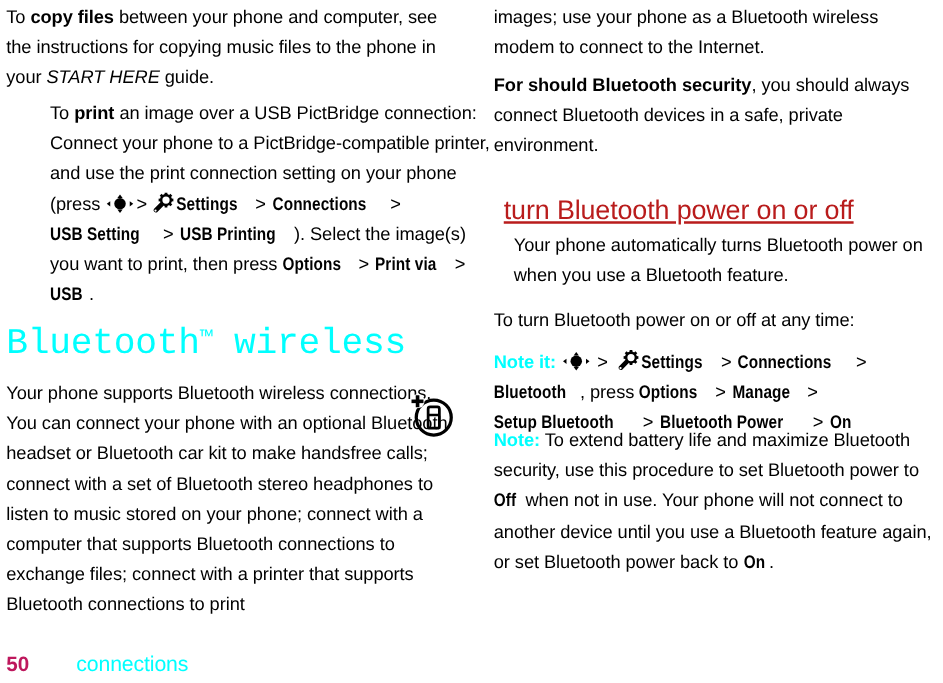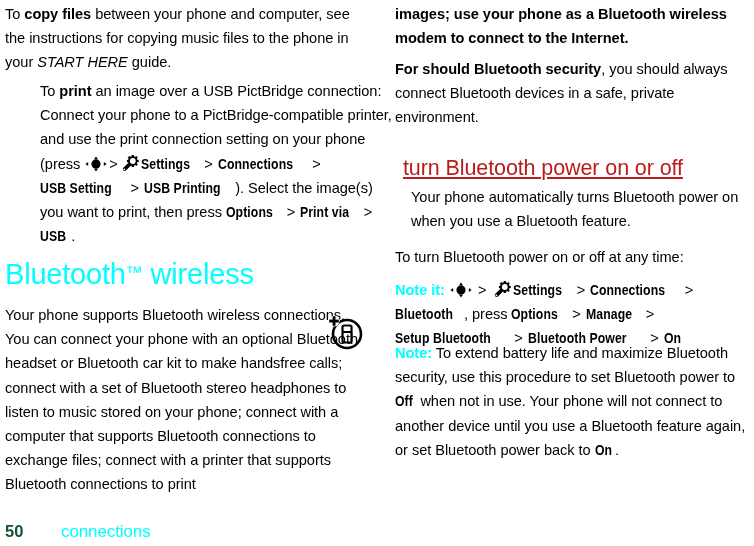--- a/index.html
+++ b/index.html
@@ -73,20 +73,21 @@
 
   
   h1.section {
     margin: 0;
     padding: 0;
     color: #00ffff;
     font-weight: normal;
     font-size: 29px;
     line-height: 34px;
     letter-spacing: -0.2px;
+    font-family: Liberation Mono, monospace;
   }
   h1.section .tm {
     font-size: 17px;
     vertical-align: 6px;
     letter-spacing: 0;
   }
   h2.section {
     margin: 8px;
     padding: 0;
     color: #b91c1c;
@@ -102,21 +103,21 @@
     font-weight: bold;
   }
 
   
   #p-copyfiles  { position: absolute; top: 2px;   left: 0; width: 360px; }
   #p-print      { position: absolute; top: 79px;  left: 0; width: 352px; margin-left: 35px; }
   #h-bluetooth  { position: absolute; top: 256px; left: 0; width: 360px; }
   #p-supports   { position: absolute; top: 303px; left: 0; width: 360px; }
 
   
-  #p-images     { position: absolute; top: 2px;   left: 0; width: 352px; font-weight: bold; }
+  #p-images     { position: absolute; top: 2px;   left: 0; width: 352px; }
   #p-security   { position: absolute; top: 57px;  left: 0; width: 354px; }
   #h-power      { position: absolute; top: 147px; left: 0; width: 356px; }
   #p-auto       { position: absolute; top: 185px; left: 16px; width: 352px; }
   #p-toturn     { position: absolute; top: 245px; left: 0; width: 352px; }
   #p-findit     { position: absolute; top: 278px; left: 0; width: 360px; }
   #p-note       { position: absolute; top: 341px; left: 0; width: 360px; }
 
   
   .icon-float {
     position: absolute;
@@ -139,21 +140,21 @@
   .footer {
     position: absolute;
     left: 5px;
     bottom: 4px;
     display: flex;
     align-items: baseline;
   }
   .folio {
     font-size: 16.5px;
     font-weight: bold;
-    color: #14532d;
+    color: #be185d;
     width: 56px;
   }
   .folio-label {
     font-size: 17px;
     color: #00ffff;
     letter-spacing: -0.1px;
   }
 </style>
 </head>
 <body>

